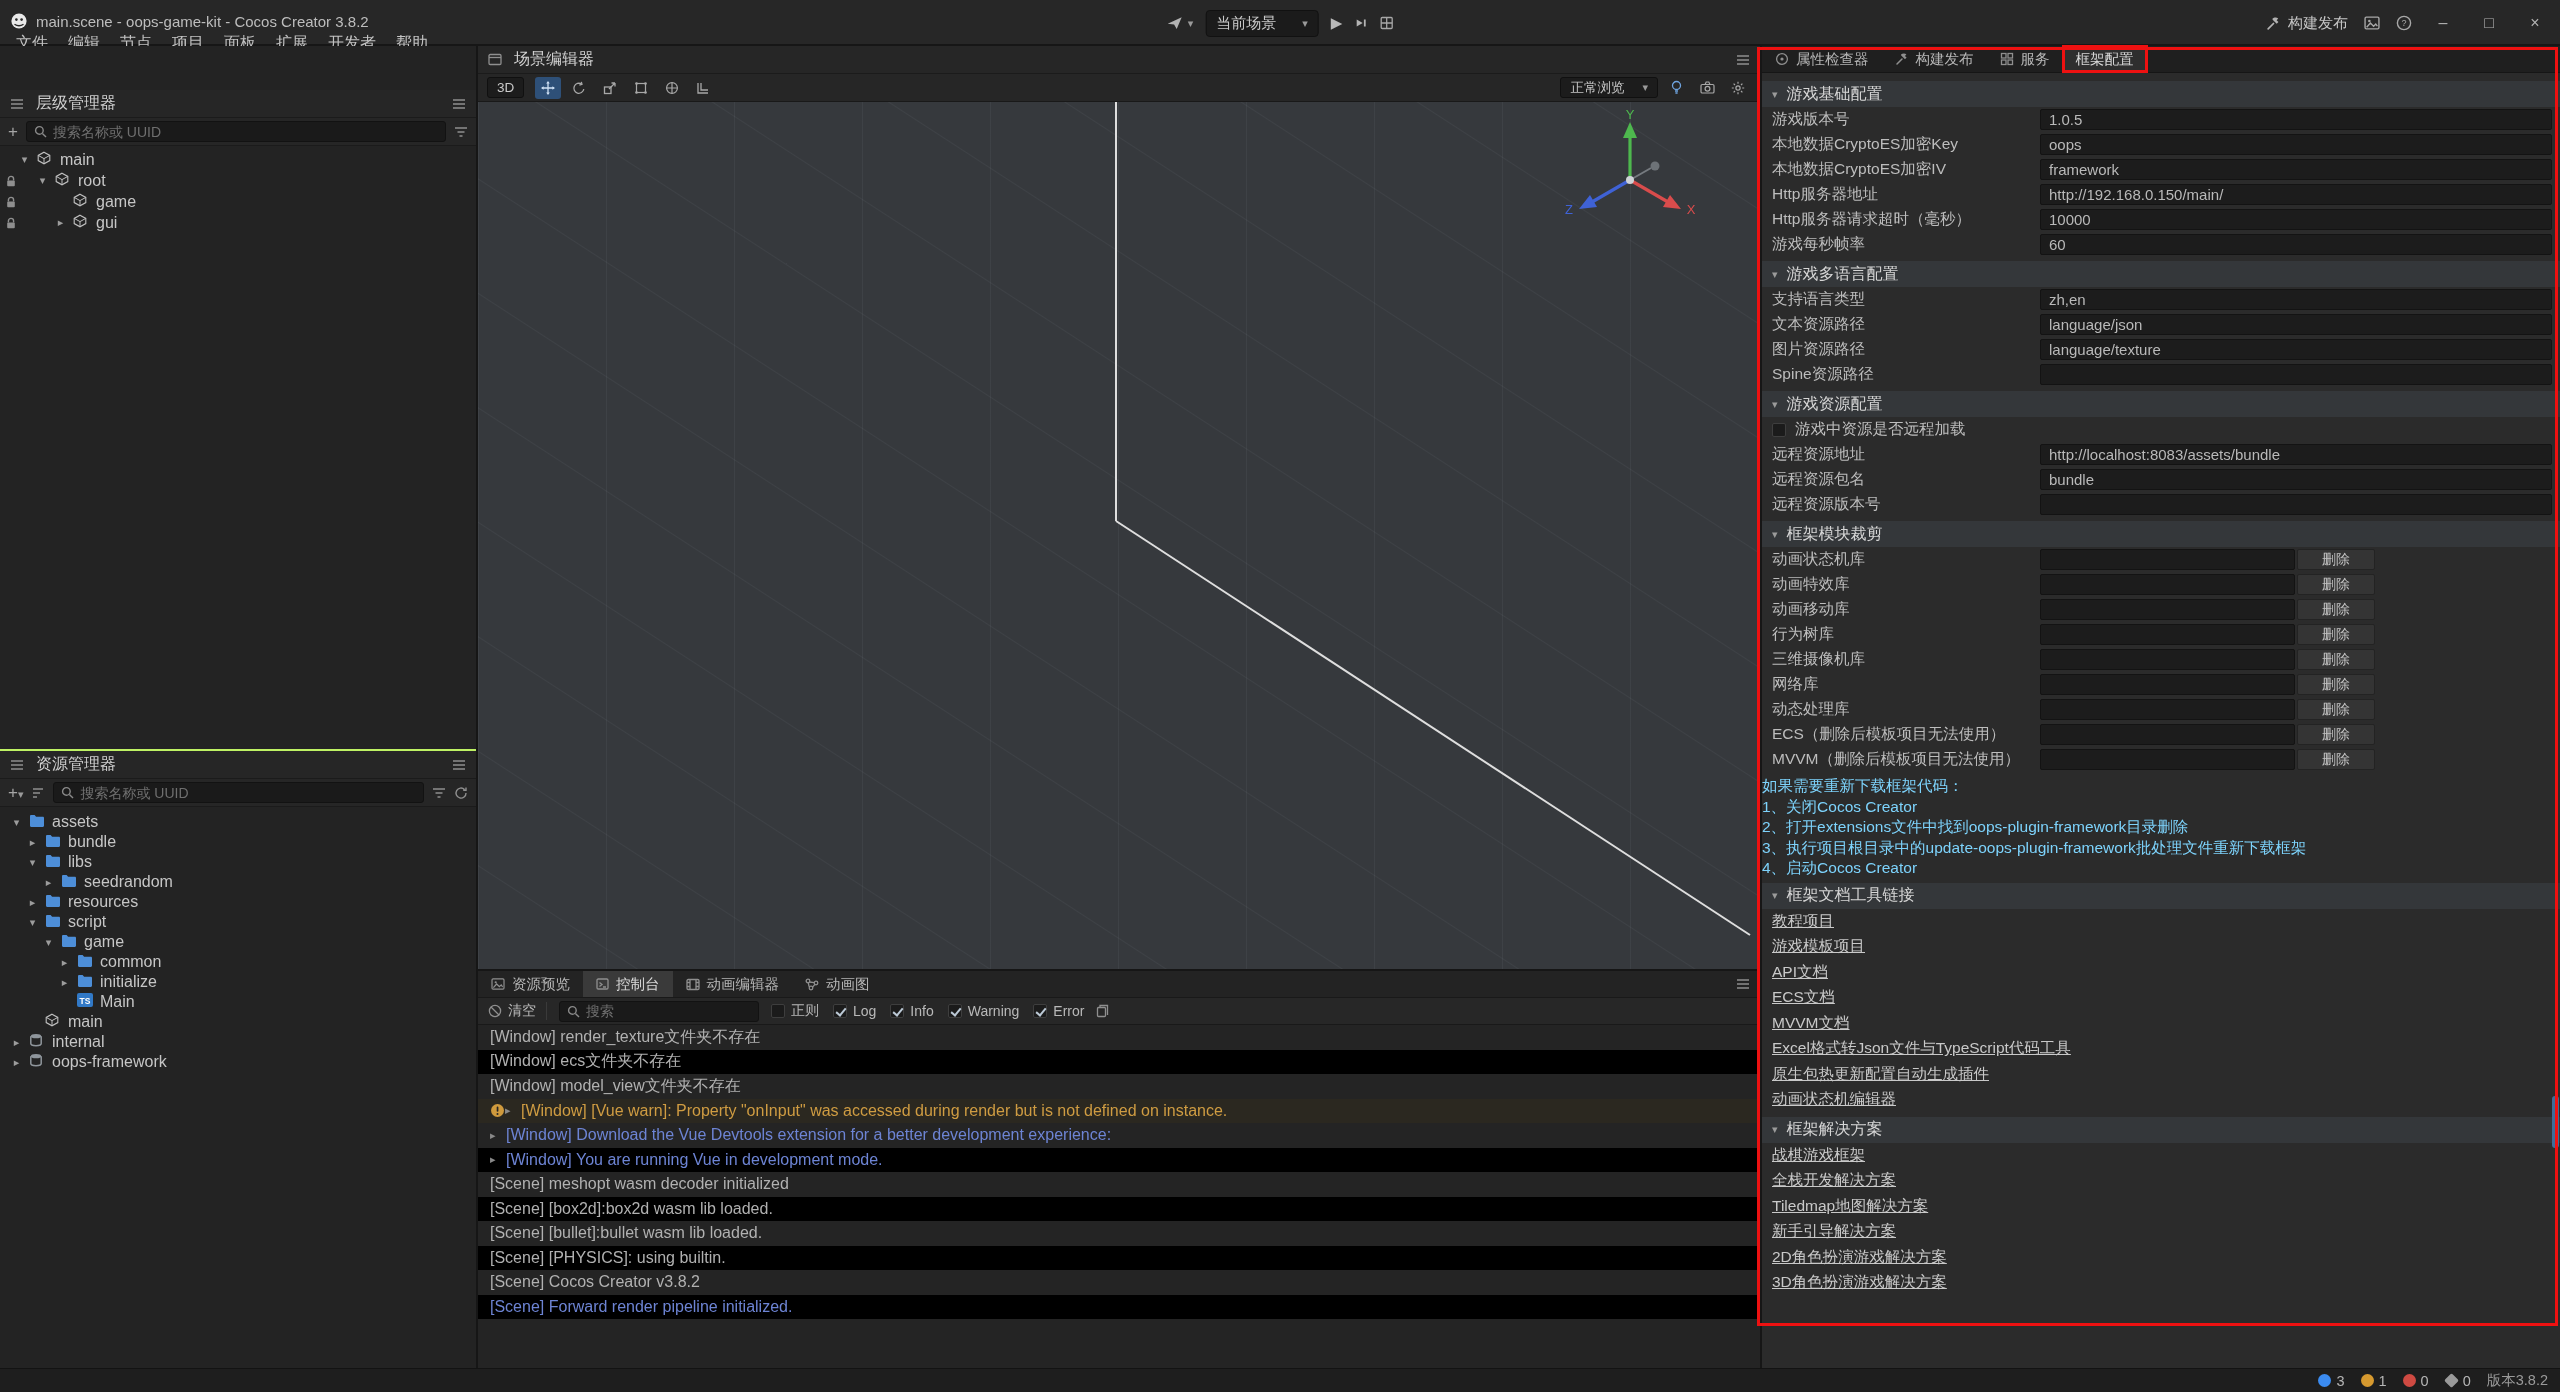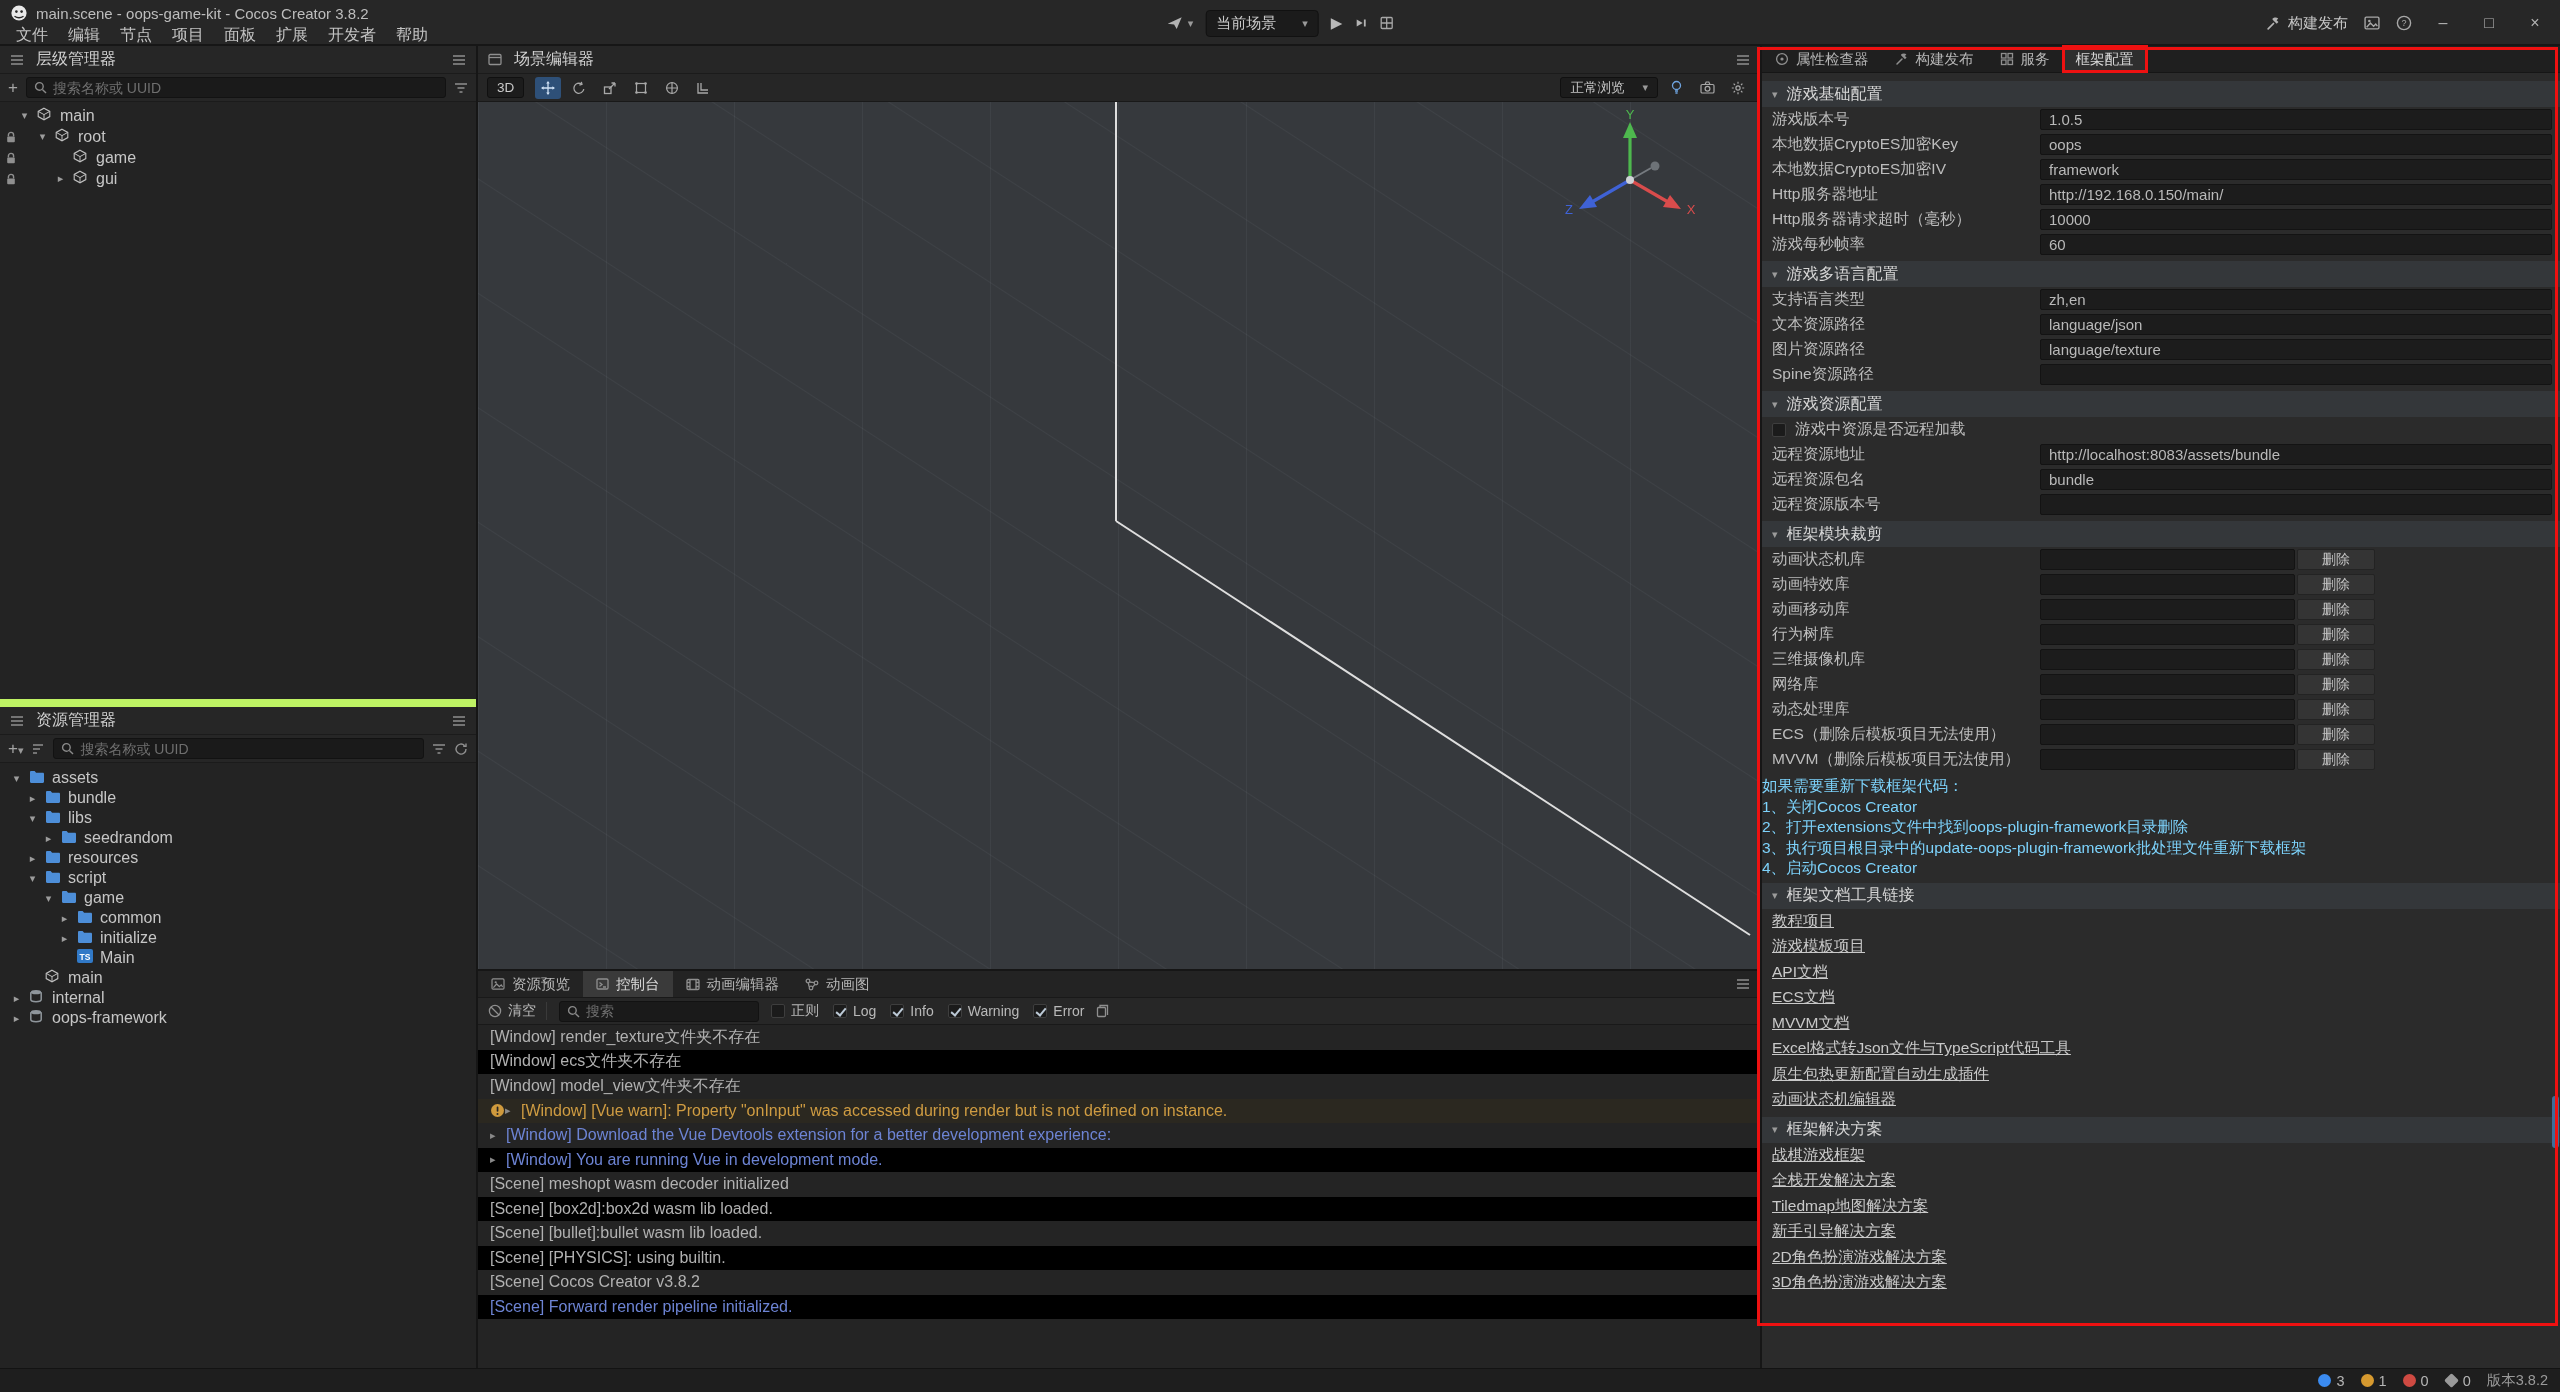--- a/index.html
+++ b/index.html
@@ -3,39 +3,39 @@
 <meta charset="utf-8">
 <style>
   *{margin:0;padding:0;box-sizing:border-box;}
   html,body{background:#0d0d0d;}
   #app{position:relative;width:2560px;height:1392px;background:#232323;overflow:hidden;
        font-family:"Liberation Sans","DejaVu Sans",sans-serif;color:#c4c4c4;font-size:17px;}
   .icon{display:inline-flex;align-items:center;justify-content:center;line-height:0;}
 
   
   .titlebar{position:absolute;left:0;top:0;right:0;height:46px;background:#272727;border-bottom:2px solid #161616;}
-  .tb-left{position:absolute;left:0;top:0;height:46px;padding:3px 0 8px 10px;}
+  .tb-left{position:absolute;left:0;top:8px;height:46px;padding:3px 0 8px 10px;}
   .tb-title-row{display:flex;align-items:center;gap:8px;height:20px;}
   .win-title{font-size:15px;color:#bdbdbd;white-space:nowrap;}
   .menubar{display:flex;height:24px;align-items:center;margin-left:-4px;}
   .menu-item{padding:0 10px;font-size:16px;color:#c3c3c3;cursor:default;}
   .tb-center{position:absolute;left:50%;top:0;transform:translateX(-50%);height:46px;display:flex;align-items:center;gap:12px;}
   .scene-select{display:flex;align-items:center;gap:26px;height:27px;background:#1b1b1b;border:1px solid #111;
                 border-radius:4px;padding:0 10px;font-size:15px;color:#c9c9c9;}
   .caret{font-size:11px;color:#9a9a9a;}
   .tb-iconbtn{display:inline-flex;align-items:center;gap:5px;color:#b5b5b5;}
   .play-glyph{font-size:15px;color:#b9b9b9;}
   .tb-right{position:absolute;right:0;top:0;height:46px;display:flex;align-items:center;gap:16px;padding-right:10px;}
   .build-btn{display:flex;align-items:center;gap:7px;font-size:15px;color:#c6c6c6;}
   .win-btn{width:30px;text-align:center;font-size:16px;color:#b0b0b0;}
 
   
   .left-col{position:absolute;left:0;top:46px;width:478px;bottom:24px;background:#232323;border-right:2px solid #161616;display:flex;flex-direction:column;}
   .panel{display:flex;flex-direction:column;min-height:0;}
-  .hierarchy{height:661px;border-bottom:8px solid #bef264;}
+  .hierarchy{height:661px;border-bottom:2px solid #bef264;margin-top:44px;}
   .assets{flex:1;}
   .panel-header{flex:none;height:28px;background:#262626;border-bottom:1px solid #1b1b1b;display:flex;align-items:center;gap:12px;padding:0 10px;}
   .panel-title{font-size:16px;color:#d0d0d0;}
   .spacer{flex:1;}
   .search-row{flex:none;height:28px;background:#262626;border-bottom:1px solid #1b1b1b;display:flex;align-items:center;gap:8px;padding:0 8px;}
   .search-box{flex:1;display:flex;align-items:center;gap:6px;background:#1a1a1a;border:1px solid #121212;border-radius:3px;height:21px;padding:0 7px;min-width:0;}
   .search-box input{flex:1;min-width:0;background:transparent;border:none;outline:none;color:#bbb;font-size:14px;font-family:inherit;}
   .search-box input::placeholder{color:#6f6f6f;}
   .plus-glyph{color:#a5a5a5;font-size:17px;}
   .tree{flex:1;padding-top:3px;overflow:hidden;}

